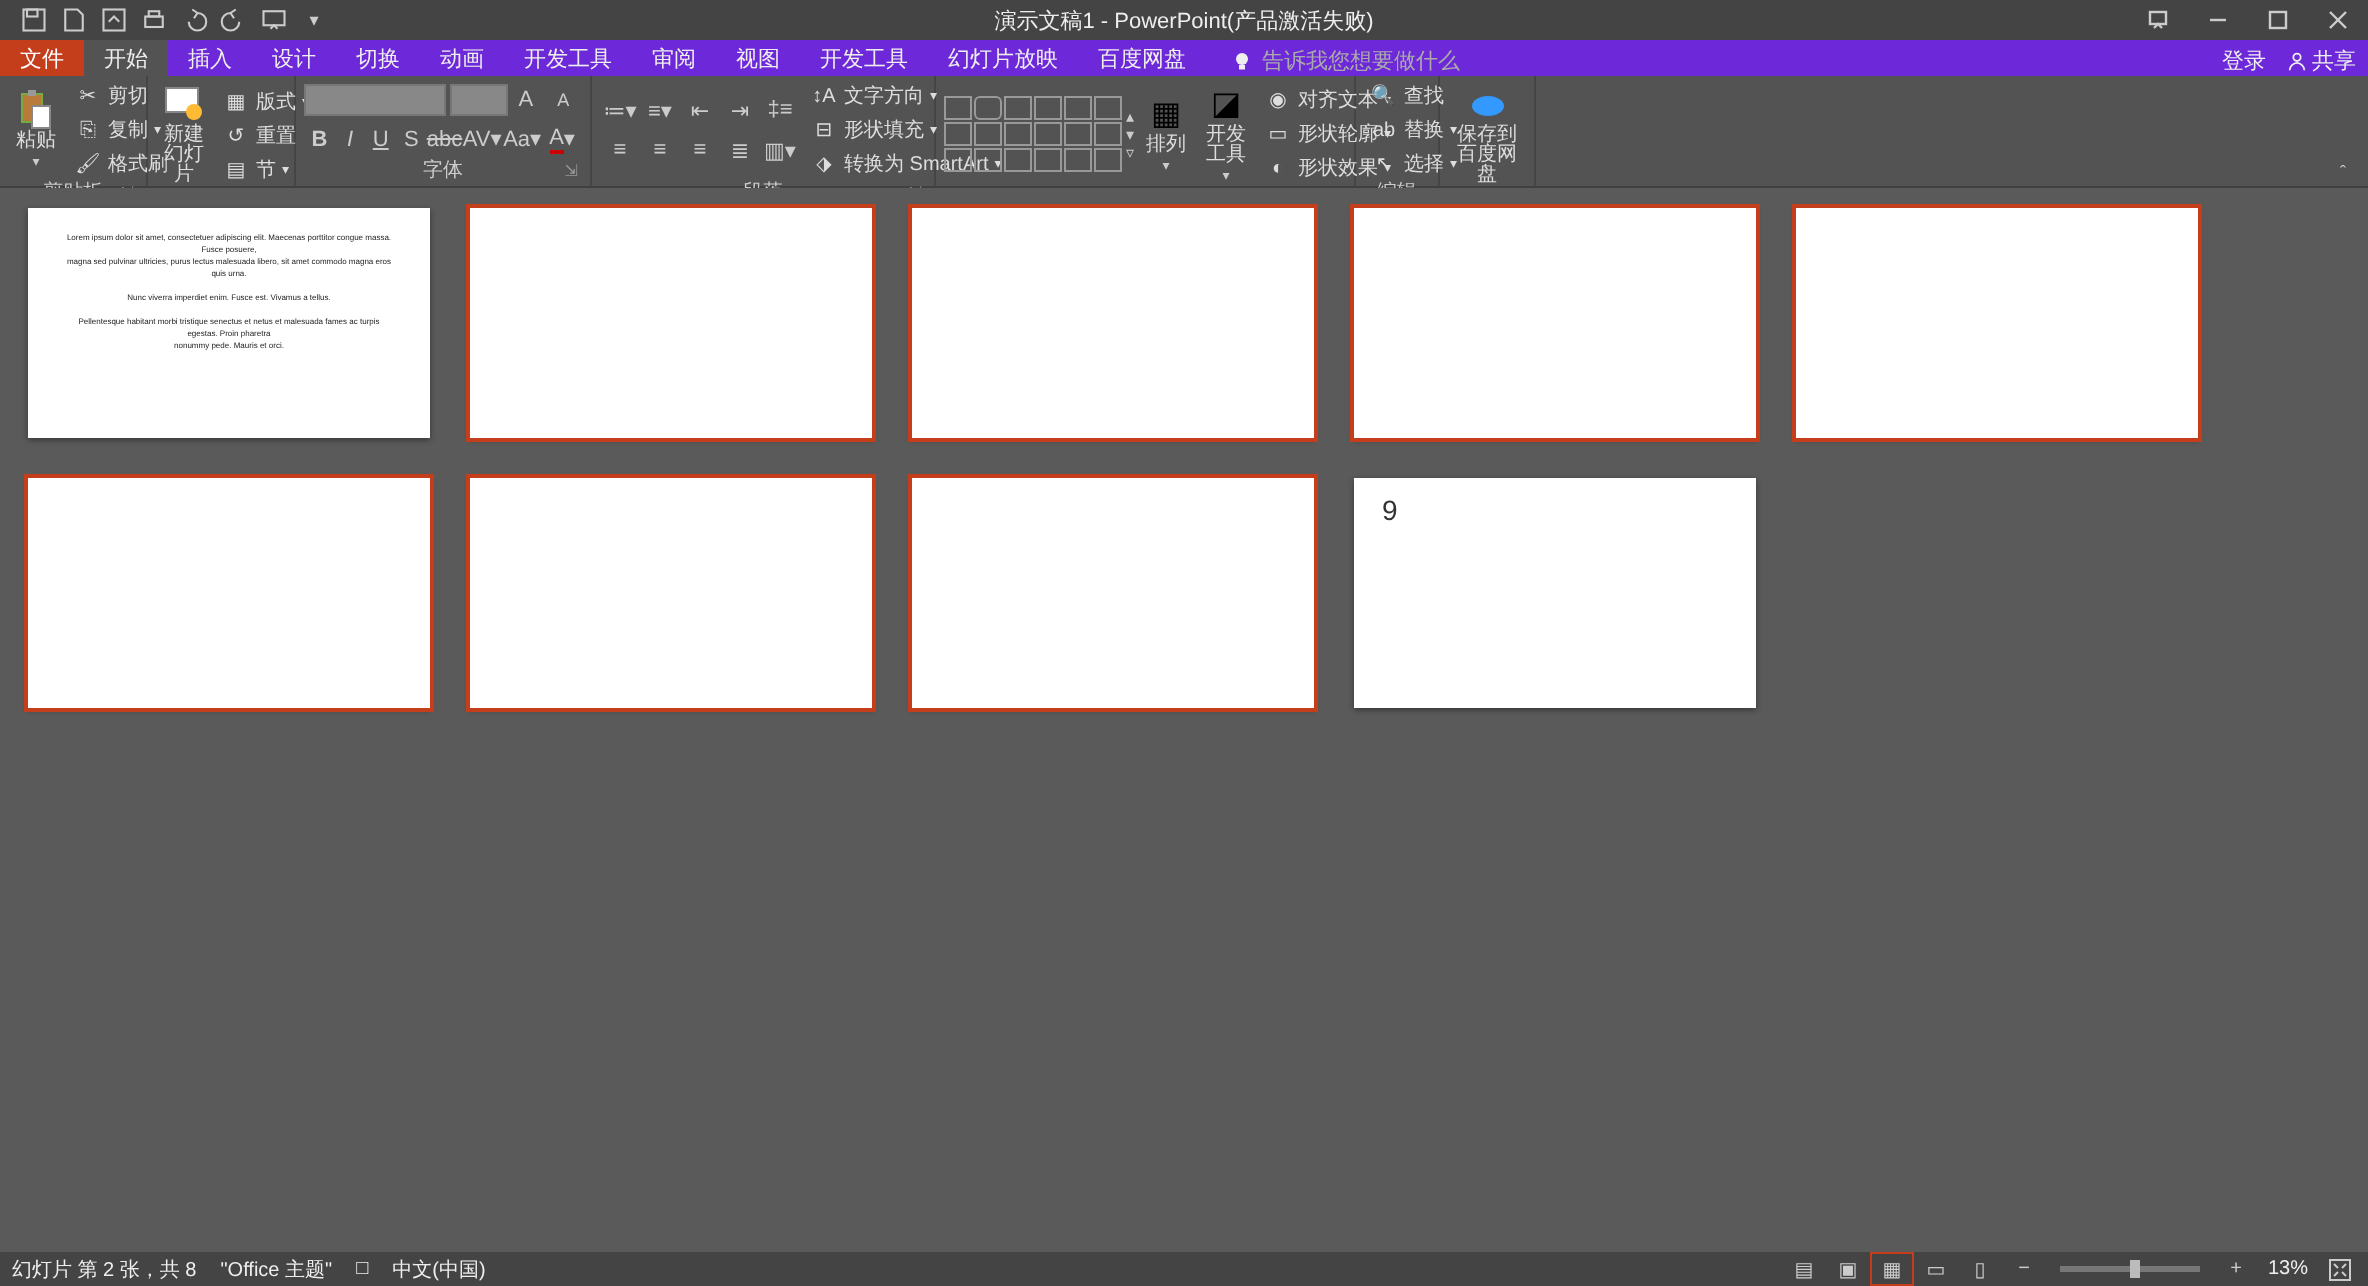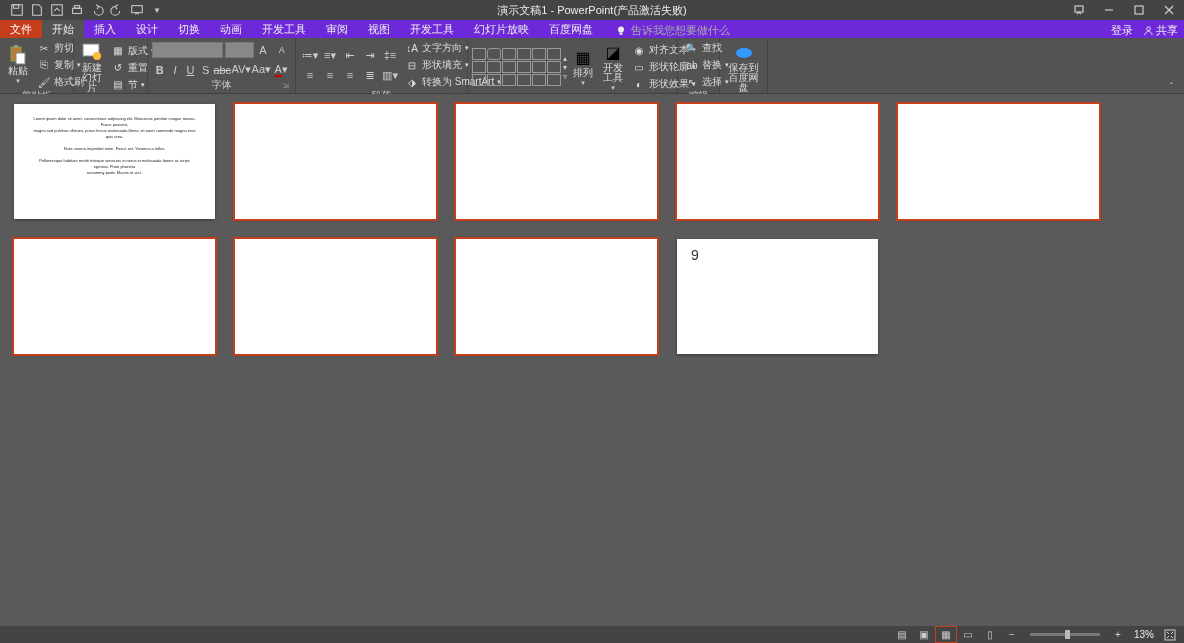--- a/index.html
+++ b/index.html
@@ -437,20 +437,26 @@
     <div class="slide sel"></div>
     <div class="slide sel"></div>
     <div class="slide sel"></div>
     <div class="slide">
         <div class="slide9-num">9</div>
       </div>
   </div>
 </div>
 
 <div class="status">
+  <div class="left">
+    <span>幻灯片 第 2 张，共 8</span>
+    <span>"Office 主题"</span>
+    <span>□</span>
+    <span>中文(中国)</span>
+  </div>
   <div class="right">
     <div class="viewbtn">▤</div>
     <div class="viewbtn">▣</div>
     <div class="viewbtn active">▦</div>
     <div class="viewbtn">▭</div>
     <div class="viewbtn">▯</div>
     <div class="viewbtn">−</div>
     <div class="zoom-slider">
         <div class="zoom-thumb"></div>
       </div>

